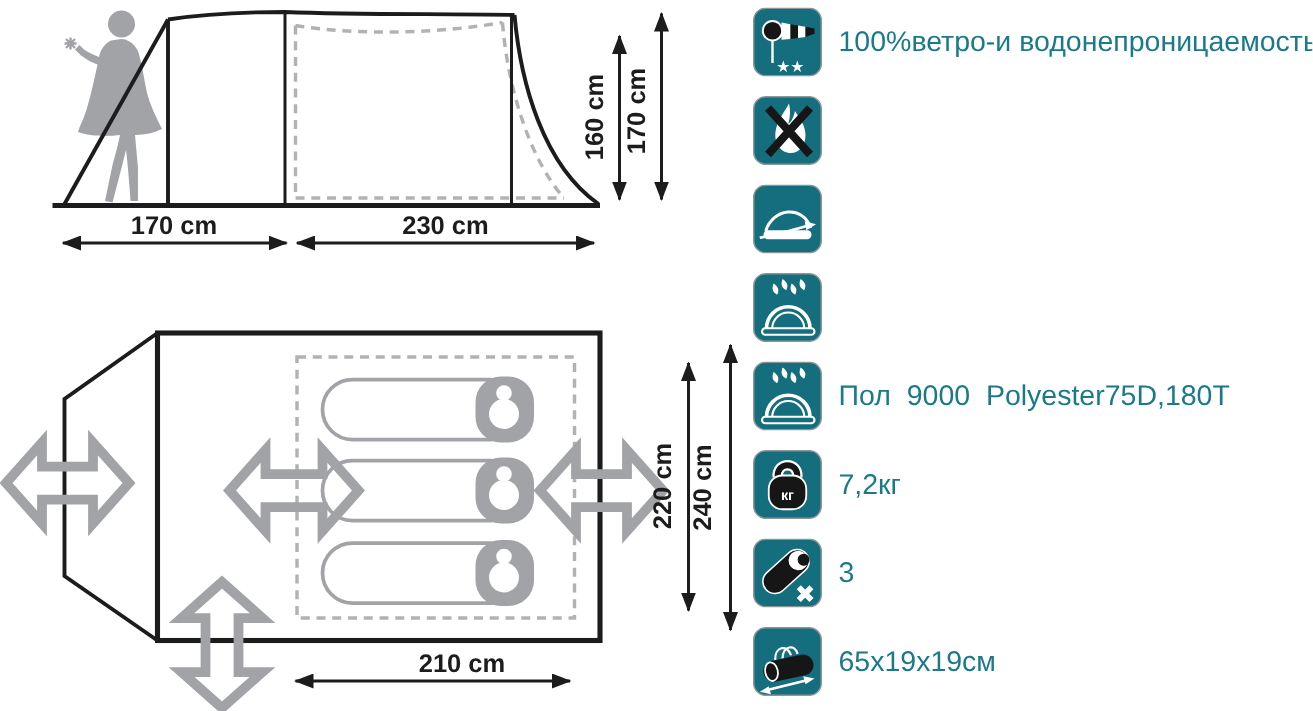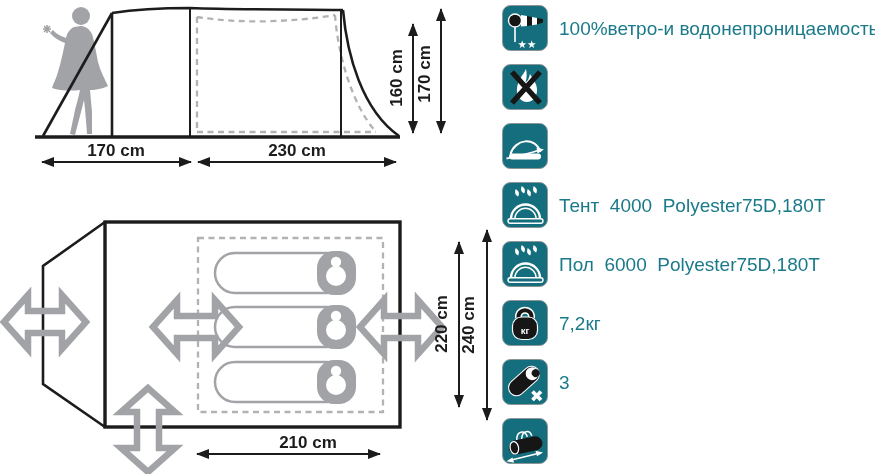--- a/index.html
+++ b/index.html
@@ -177,37 +177,36 @@
         <g class="wht">
           <path transform="translate(15,11) rotate(-18)" d="M0,-4.2 C2,-1.6 2.8,0.9 0,3.6 C-2.8,0.9 -2,-1.6 0,-4.2 Z"></path>
           <path transform="translate(21,8) rotate(-18)" d="M0,-4.2 C2,-1.6 2.8,0.9 0,3.6 C-2.8,0.9 -2,-1.6 0,-4.2 Z"></path>
           <path transform="translate(27,11) rotate(-18)" d="M0,-4.2 C2,-1.6 2.8,0.9 0,3.6 C-2.8,0.9 -2,-1.6 0,-4.2 Z"></path>
           <path transform="translate(33,8) rotate(-18)" d="M0,-4.2 C2,-1.6 2.8,0.9 0,3.6 C-2.8,0.9 -2,-1.6 0,-4.2 Z"></path>
         </g>
         <path class="wht-s" d="M9,37 A14.5,14.5 0 0 1 38,37" stroke-width="2.4"></path>
         <path class="wht-s" d="M12.8,37 A10.7,10.7 0 0 1 34.2,37" stroke-width="1.4"></path>
         <rect class="wht-s" x="6" y="36.8" width="35" height="4.4" rx="2.2" stroke-width="1.4"></rect>
       </svg>
-      <span class="feature-label">Тент  4000  Polyester75D,180T</span>
     </div>
 
     <div class="feature-row">
       <svg class="ficon" viewBox="0 0 46 46">
         <rect class="icon-bg" x="0.5" y="0.5" width="45" height="45" rx="8"></rect>
         <g class="wht">
           <path transform="translate(15,11) rotate(-18)" d="M0,-4.2 C2,-1.6 2.8,0.9 0,3.6 C-2.8,0.9 -2,-1.6 0,-4.2 Z"></path>
           <path transform="translate(21,8) rotate(-18)" d="M0,-4.2 C2,-1.6 2.8,0.9 0,3.6 C-2.8,0.9 -2,-1.6 0,-4.2 Z"></path>
           <path transform="translate(27,11) rotate(-18)" d="M0,-4.2 C2,-1.6 2.8,0.9 0,3.6 C-2.8,0.9 -2,-1.6 0,-4.2 Z"></path>
           <path transform="translate(33,8) rotate(-18)" d="M0,-4.2 C2,-1.6 2.8,0.9 0,3.6 C-2.8,0.9 -2,-1.6 0,-4.2 Z"></path>
         </g>
         <path class="wht-s" d="M9,37 A14.5,14.5 0 0 1 38,37" stroke-width="2.4"></path>
         <path class="wht-s" d="M12.8,37 A10.7,10.7 0 0 1 34.2,37" stroke-width="1.4"></path>
         <rect class="wht-s" x="6" y="36.8" width="35" height="4.4" rx="2.2" stroke-width="1.4"></rect>
       </svg>
-      <span class="feature-label">Пол  6000  Polyester75D,180T</span>
+      <span class="feature-label">Пол  9000  Polyester75D,180T</span>
     </div>
 
     <div class="feature-row">
       <svg class="ficon" viewBox="0 0 46 46">
         <rect class="icon-bg" x="0.5" y="0.5" width="45" height="45" rx="8"></rect>
         <path class="wht-s" d="M16.5,18 C15.5,7.5 30.5,7.5 29.5,18" stroke-width="7"></path>
         <path class="dark-s" d="M16.5,18 C15.5,7.5 30.5,7.5 29.5,18" stroke-width="4"></path>
         <rect class="dark" x="10.5" y="17" width="25" height="22.5" rx="9" stroke="#fff" stroke-width="1.2"></rect>
         <text class="kg-txt" x="23" y="33.5" text-anchor="middle">кг</text>
       </svg>
@@ -233,16 +232,17 @@
         <g transform="rotate(-12 23 27)">
           <path class="wht-s" d="M16,20.5 C17.5,11.5 26,11.5 27,19.5" stroke-width="1.5"></path>
           <path class="wht-s" d="M21,20.5 C23,12 31,12.5 31.5,19.5" stroke-width="1.5"></path>
           <rect class="dark" x="6.5" y="20.5" width="34" height="14" rx="7"></rect>
           <ellipse class="wht-s" cx="12" cy="27.5" rx="4.2" ry="6.3" stroke-width="1.2"></ellipse>
         </g>
         <line class="wht-s" x1="7.5" y1="42.5" x2="38" y2="35" stroke-width="1.8"></line>
         <path class="wht" d="M12,44.8 L4.5,43.2 L10.5,39.5 Z"></path>
         <path class="wht" d="M33.5,32.8 L41,34.4 L35,38.2 Z"></path>
       </svg>
+      <span class="feature-label">65x19x19см</span>
     </div>
 
   </div>
 </div>
 
 </body></html>

